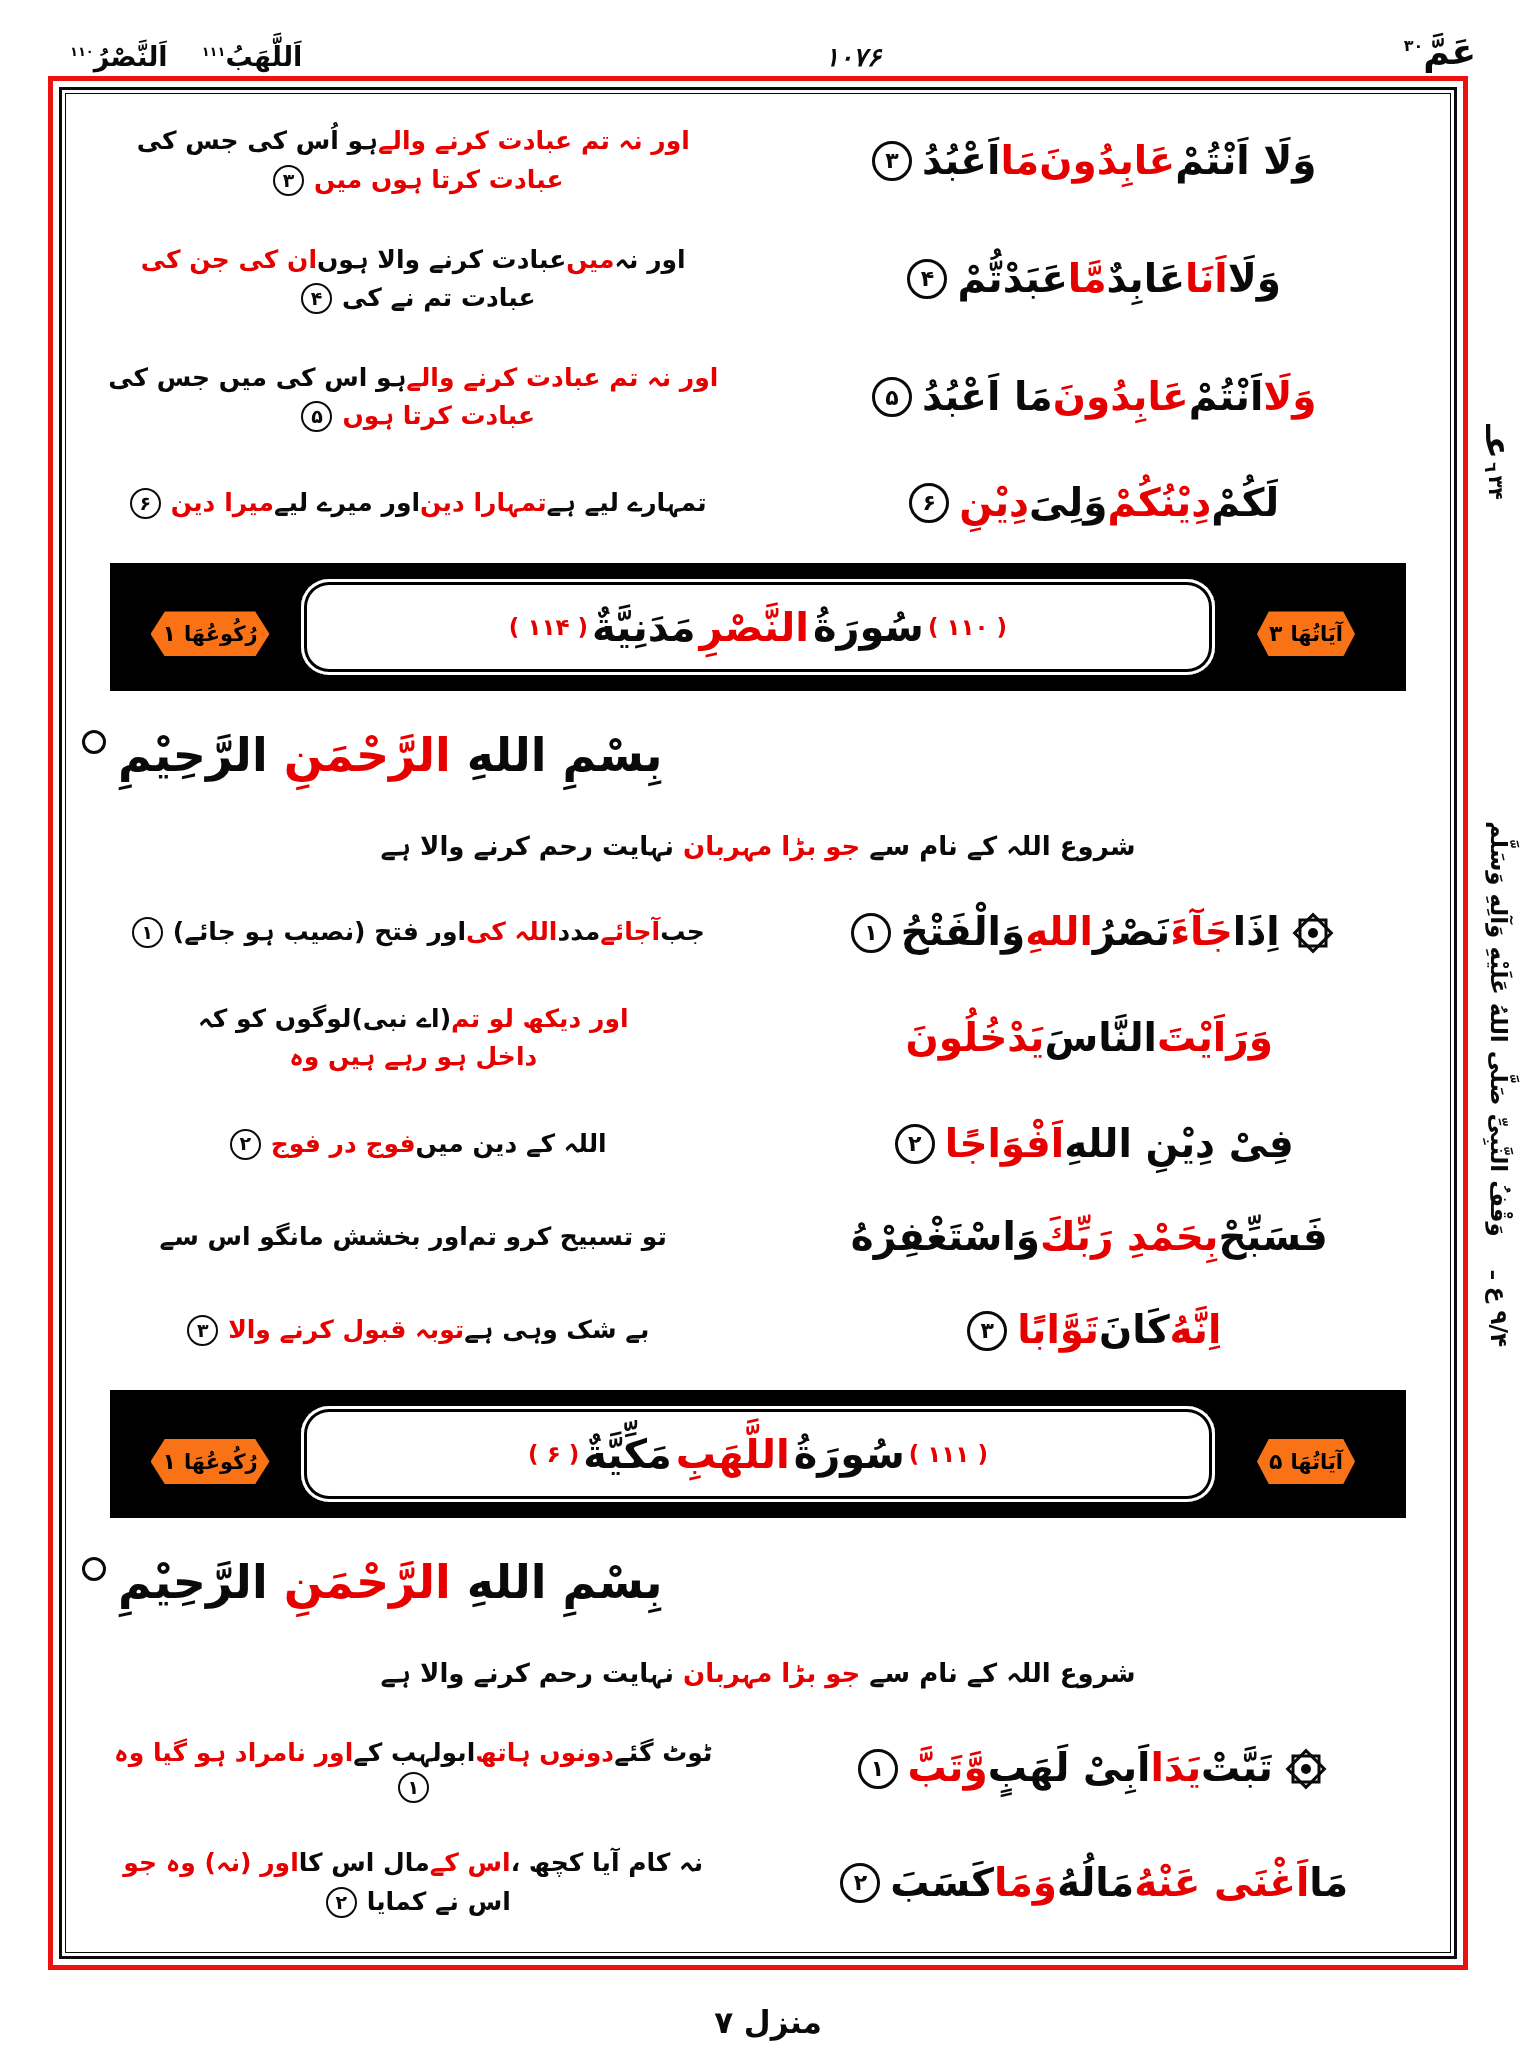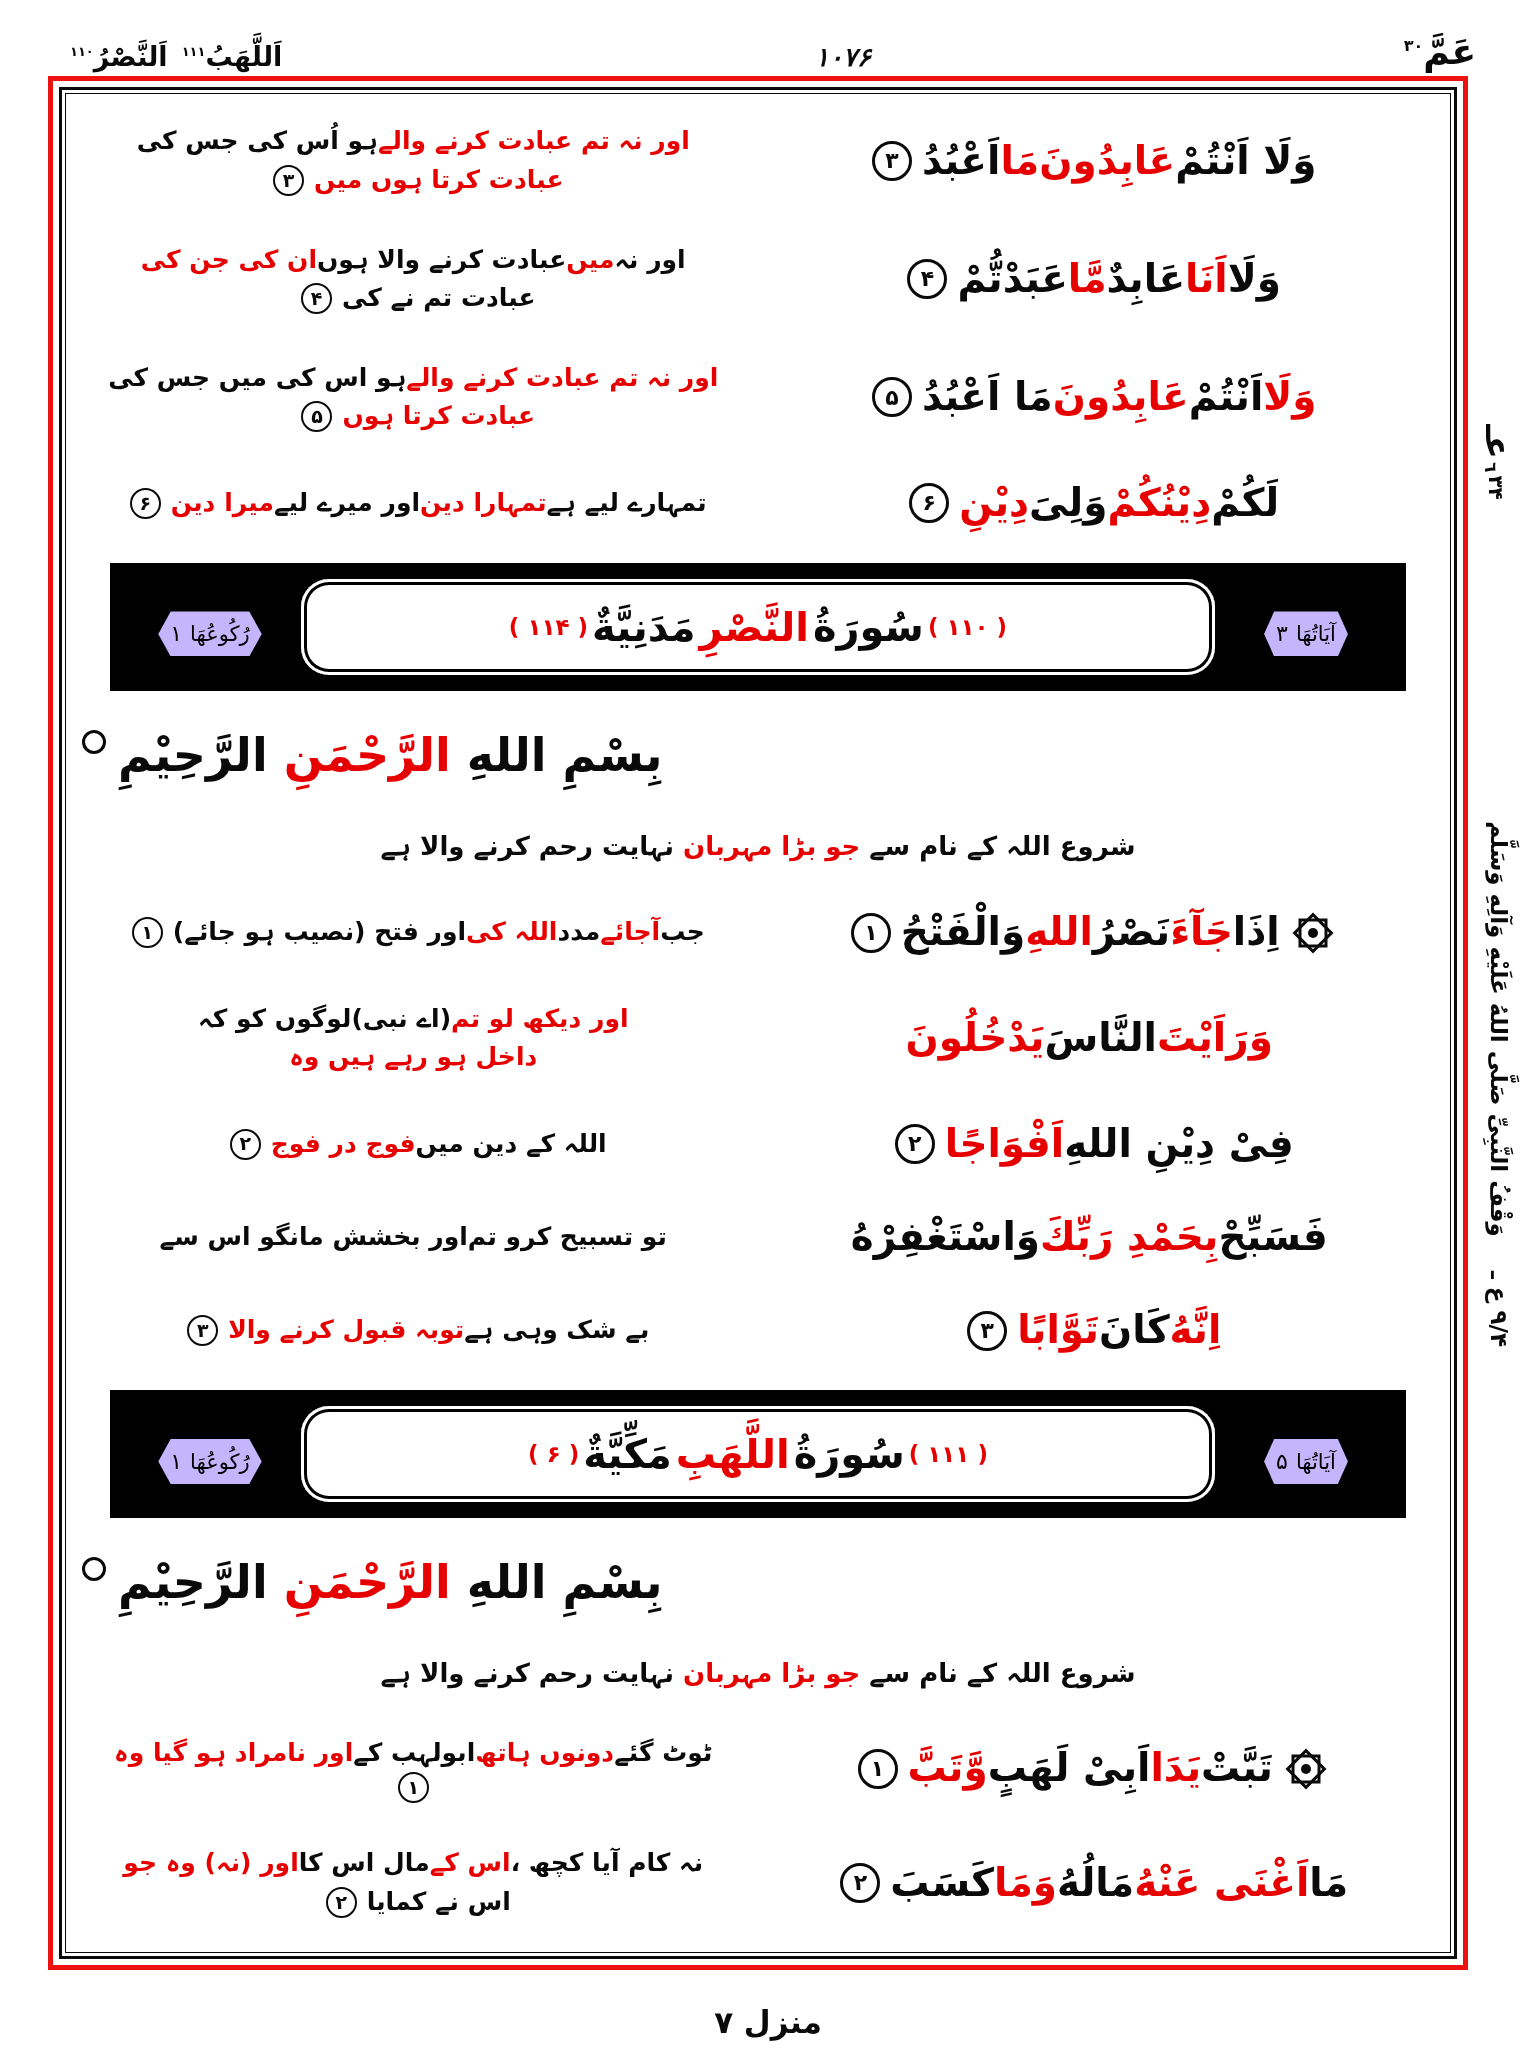--- a/index.html
+++ b/index.html
@@ -10,21 +10,21 @@
     font-family:"DejaVu Sans", sans-serif; color:var(--ink); overflow:hidden;
   }
   .red{ color:var(--red); }
   .small{ font-size:23px; }
 
   
   .top-header{
     position:absolute; top:14px; left:70px; right:60px; height:58px;
     display:flex; justify-content:space-between; align-items:flex-end; direction:ltr;
   }
-  .hdr-left{ display:flex; gap:14px; direction:ltr; font-size:27px; font-weight:bold; }
+  .hdr-left{ display:flex; gap:34px; direction:ltr; font-size:27px; font-weight:bold; }
   .hdr-left .sname{ direction:rtl; white-space:nowrap; }
   .hdr-left sup{ font-size:13px; font-weight:bold; }
   .hdr-center{ font-size:26px; font-weight:bold; letter-spacing:2px;font-style:italic; }
   .hdr-right{ font-size:36px; font-weight:bold; direction:rtl; white-space:nowrap; }
   .hdr-right sup{ font-size:16px; }
 
   
   .frame{
     position:absolute; left:48px; top:76px; width:1420px; height:1894px;
     border:5px solid var(--framered); padding:6px; background:#fff;
@@ -53,23 +53,23 @@
   .surah-row{ flex:none; height:154px; padding:6px 28px; }
   .sbox{
     direction:rtl; display:flex; align-items:stretch; gap:6px; width:100%; height:128px;
     background:#000; padding:6px 8px;
     border-top:10px dotted #000; border-bottom:10px dotted #000;
     border-left:7px solid #000; border-right:7px solid #000;
   }
   .cart{ background:#000; color:#fff; width:170px; flex:none;
          display:flex; align-items:center; justify-content:center; }
   .cart-hex{
-    background:#c4b5fd; color:#000; padding:10px 12px; white-space:nowrap;
+    background:#f97316; color:#000; padding:10px 12px; white-space:nowrap;
     clip-path:polygon(12% 0,88% 0,100% 50%,88% 100%,12% 100%,0 50%);
-    font-size:21px; font-weight:normal; direction:rtl;margin-top:14px;
+    font-size:21px; font-weight:bold; direction:rtl;margin-top:14px;
   }
   .cart-num{ margin-right:8px; font-size:22px; }
   .spanel{
     flex:1; background:#fff; border-radius:28px;
     box-shadow:0 0 0 3px #fff inset, 0 0 0 6px #000 inset, 0 0 0 8px #fff inset;
     display:flex; align-items:center; justify-content:center; gap:4px;
     font-size:40px; font-weight:bold; direction:rtl; padding:0 20px;
   }
 
   

